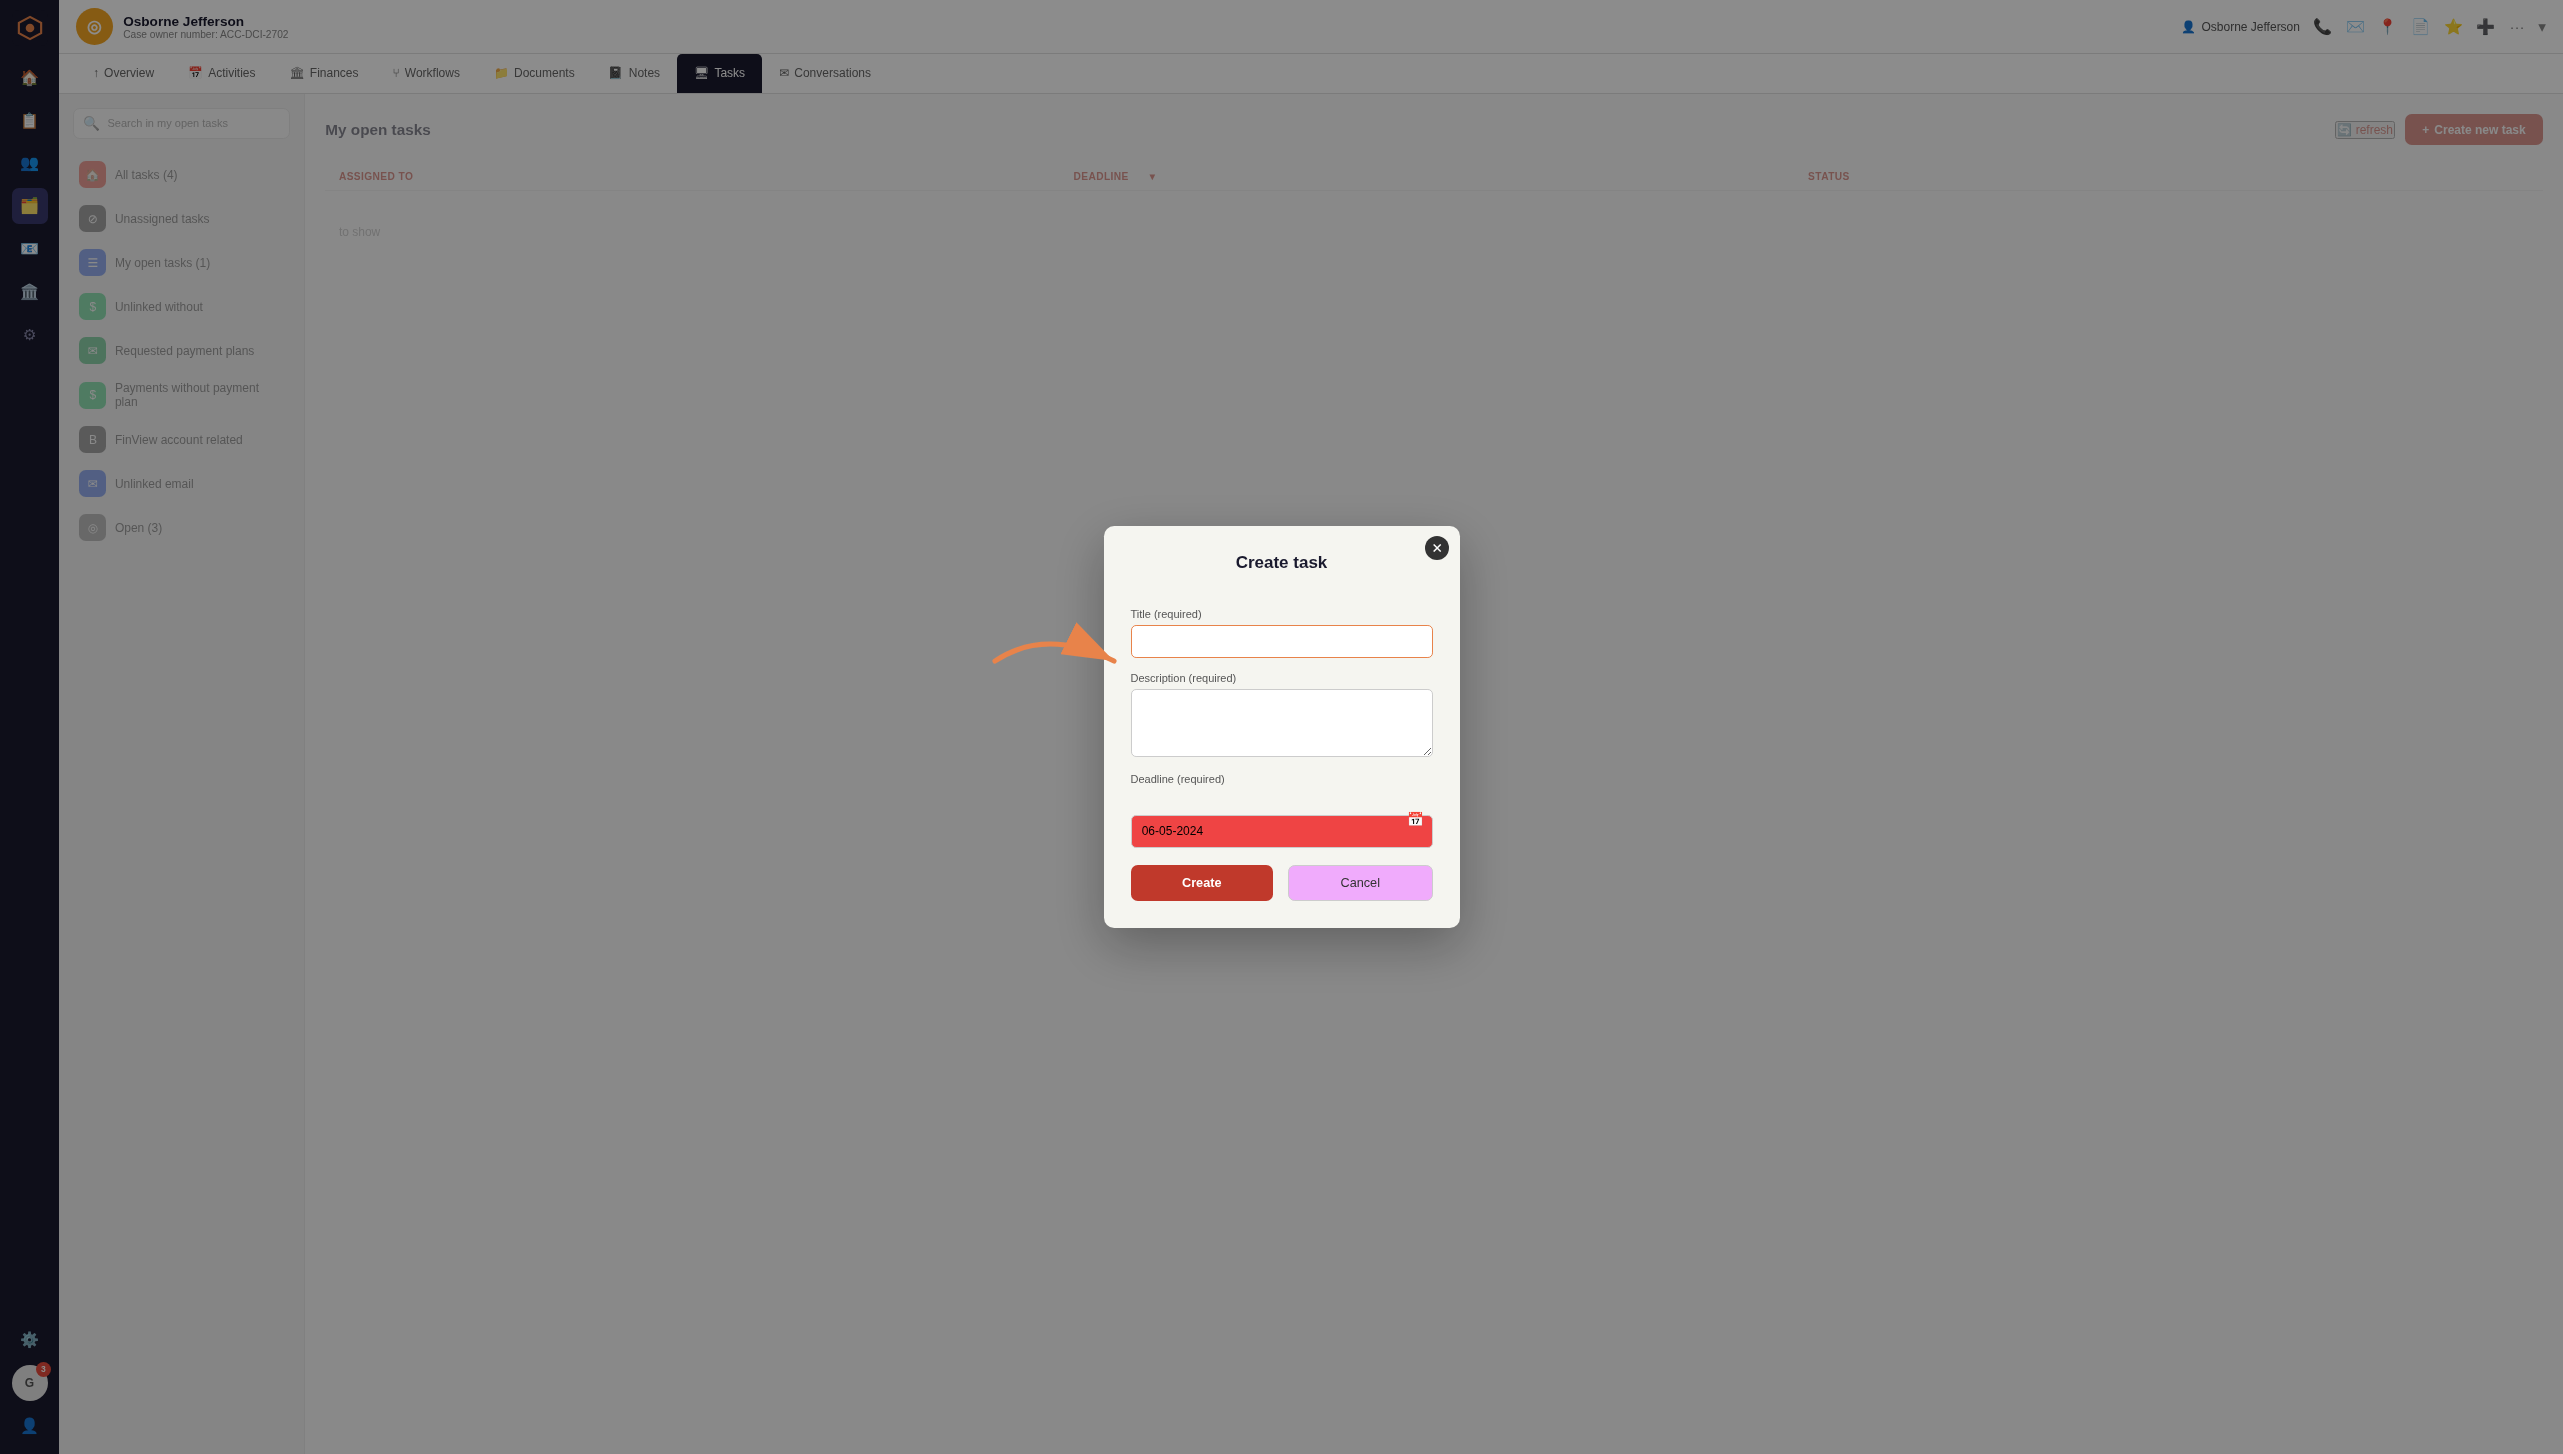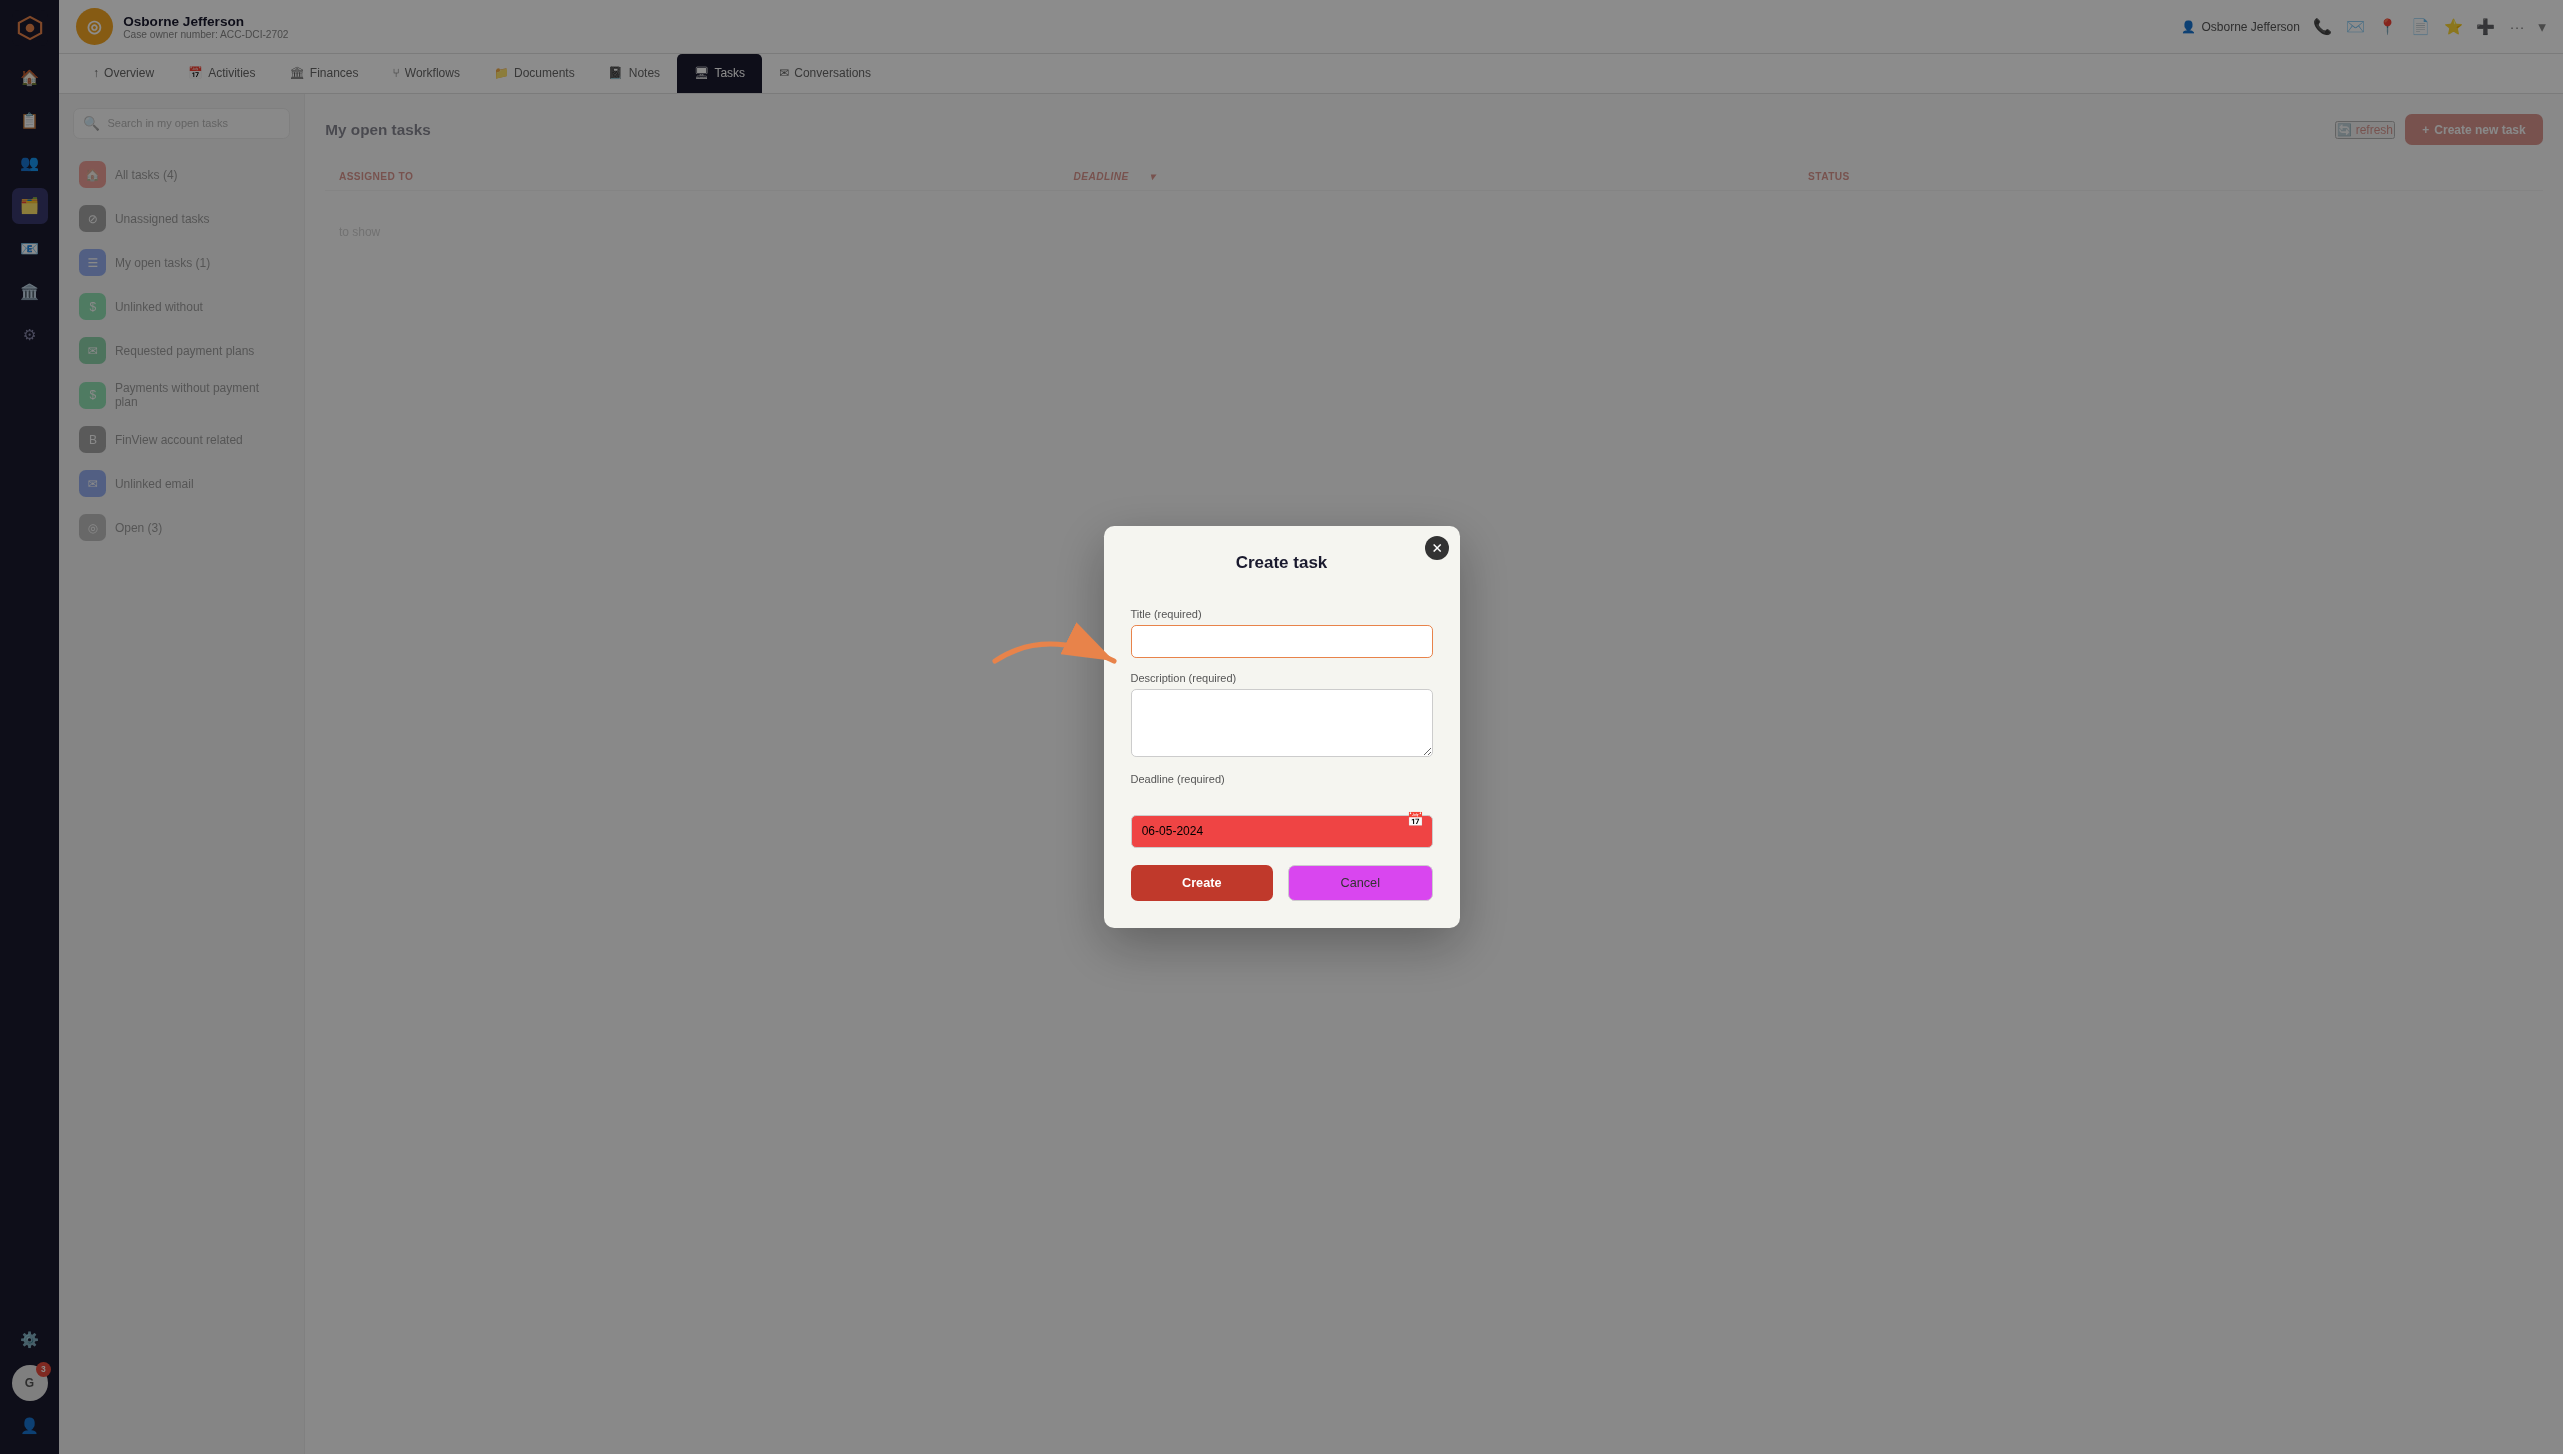--- a/index.html
+++ b/index.html
@@ -46,41 +46,41 @@
     
     .task-main { flex: 1; background: white; padding: 20.3px; overflow-y: auto; }
     .task-main-header { display: flex; align-items: center; justify-content: space-between; margin-bottom: 17px; gap: 20px; }
     .task-main-title { font-size: 15.3px; font-weight: 600; color: #1a1a2e; }
     .task-actions { display: flex; align-items: center; gap: 10.2px; }
     .refresh-btn { color: #c0392b; font-size: 12px; cursor: pointer; display: flex; align-items: center; gap: 3.4px; }
     .create-btn { background: #c0392b; color: white; border: none; border-radius: 6.8px; padding: 8.5px 17px; font-size: 12px; font-weight: 600; cursor: pointer; display: flex; align-items: center; gap: 5.1px; }
 
     .table-header { display: flex; gap: 13.6px; padding: 8.5px 13.6px; font-size: 10.2px; font-weight: 700; color: #c0392b; text-transform: uppercase; letter-spacing: 0.4px; border-bottom: 0.8px solid #eee; }
     .col-assigned { flex: 1; }
-    .col-deadline { flex: 1; display: flex; align-items: flex-end; gap: 21px; font-style: italic; }
+    .col-deadline { flex: 1; display: flex; align-items: flex-end; gap: 21px; }
     .col-status { flex: 1; }
     .empty-state { color: #aaa; font-size: 12px; padding: 34px 13.6px; }
 
     
     .overlay { position: fixed; inset: 0; background: rgba(0,0,0,0.45); z-index: 100; display: flex; align-items: center; justify-content: center; }
 
     
     .modal { background: #f5f5f0; border-radius: 10.2px; padding: 27px; width: 356px; position: relative; box-shadow: 0 17px 51px rgba(0,0,0,0.3); }
     .modal-title { text-align: center; font-size: 17px; font-weight: 700; color: #1a1a2e; margin-bottom: 35px; }
     .modal-close { position: absolute; top: 10.2px; right: 10.2px; width: 24px; height: 24px; border-radius: 50%; background: #333; color: white; border: none; cursor: pointer; font-size: 13.6px; display: flex; align-items: center; justify-content: center; }
     .form-group { margin-bottom: 13.6px; }
     .form-label { font-size: 11px; color: #555; margin-bottom: 5.1px; display: block; }
     .form-input { width: 100%; border: 1.7px solid #e8834a; border-radius: 5.1px; padding: 8.5px 10.2px; font-size: 12.7px; outline: none; background: white; }
     .form-textarea { width: 100%; border: 0.8px solid #ccc; border-radius: 5.1px; padding: 8.5px 10.2px; font-size: 12px; outline: none; resize: vertical; height: 68px; background: white; }
     .deadline-wrapper { position: relative; }
     .deadline-wrapper input { width: 100%; border: 0.8px solid #ccc; border-radius: 5.1px; padding: 8.5px 10.2px; font-size: 12px; outline: none; background: #ef4444; margin-top: 24px; }
     .calendar-icon { position: absolute; right: 8.5px; top: 50%; transform: translateY(-50%); color: #888; font-size: 13.6px; }
     .modal-actions { display: flex; gap: 15px; margin-top: 17px; }
     .btn-create { flex: 1; background: #c0392b; color: white; border: none; border-radius: 6.8px; padding: 10.2px; font-size: 12.7px; font-weight: 600; cursor: pointer; }
-    .btn-cancel { flex: 1; background: #d946ef; color: #333; border: 0.8px solid #ccc; border-radius: 6.8px; padding: 10.2px; font-size: 12.7px; cursor: pointer; }
+    .btn-cancel { flex: 1; background: #f0abfc; color: #333; border: 0.8px solid #ccc; border-radius: 6.8px; padding: 10.2px; font-size: 12.7px; cursor: pointer; }
 
     
     .arrow-annotation { position: fixed; left: 364px; top: 45%; z-index: 200; pointer-events: none; }
     .arrow-svg { width: 170px; height: 102px; }
 
     
     .dimmed { opacity: 0.5; }
   </style>
 </head>
 <body>

